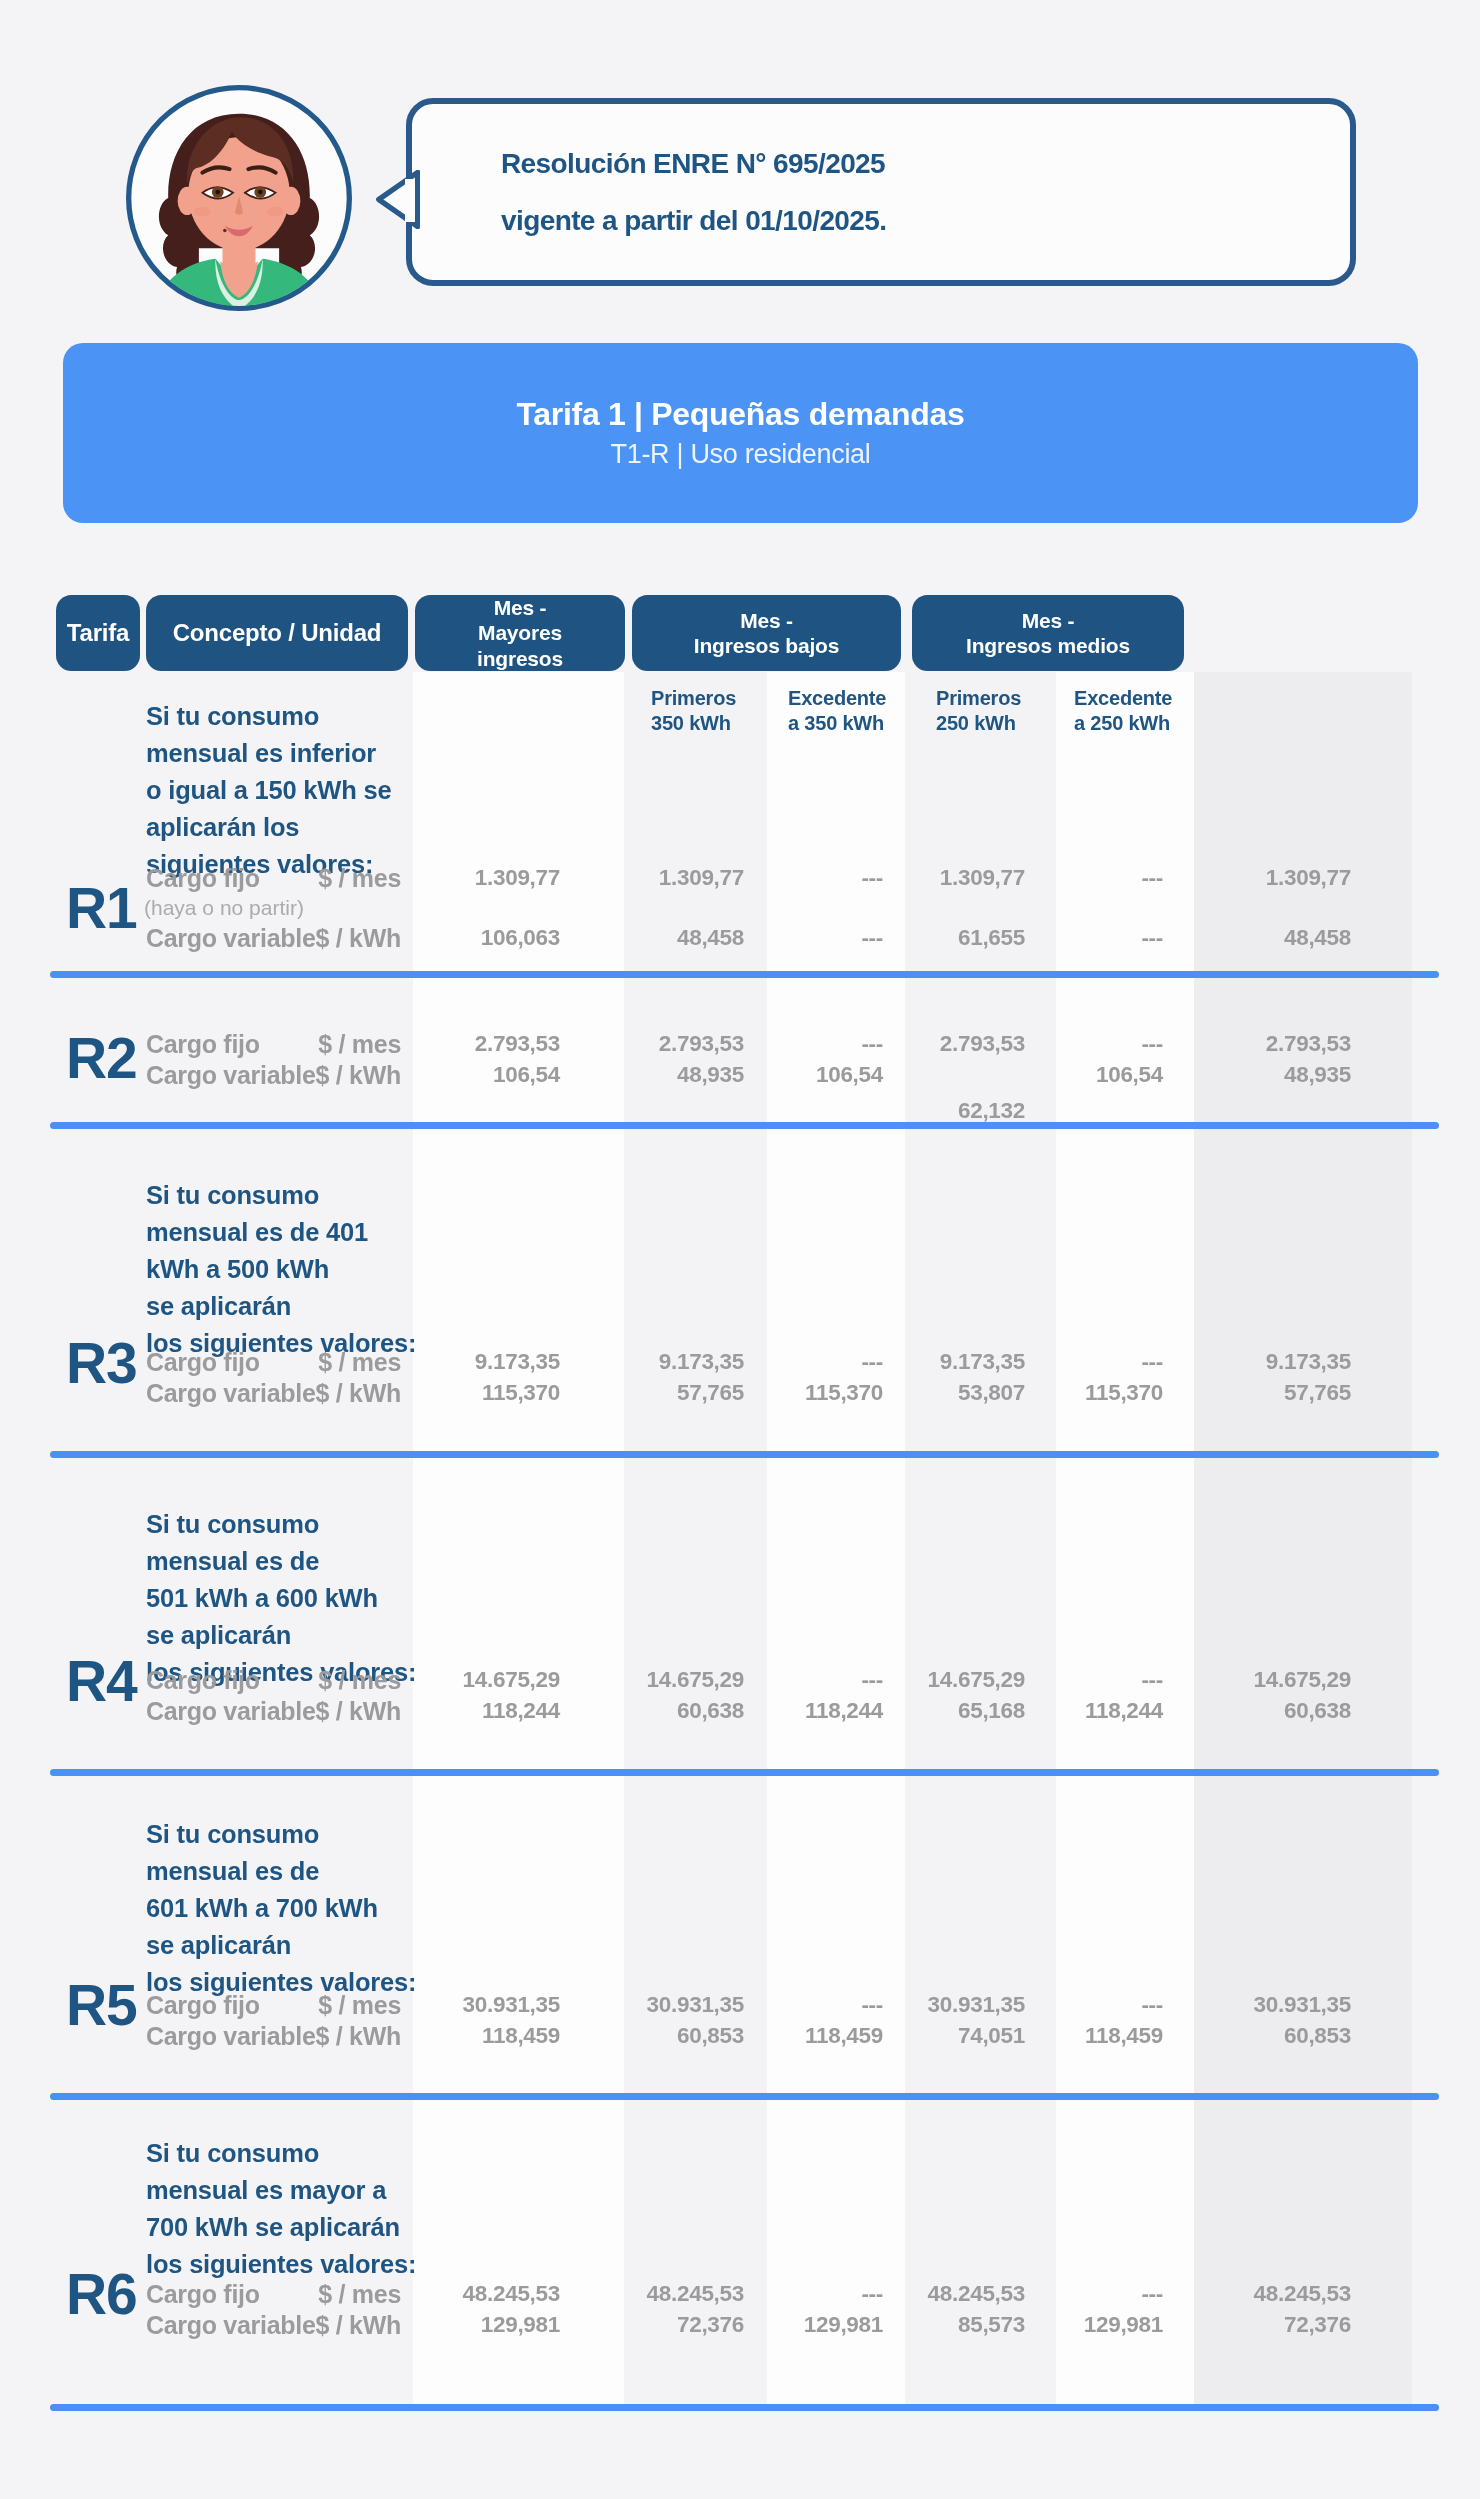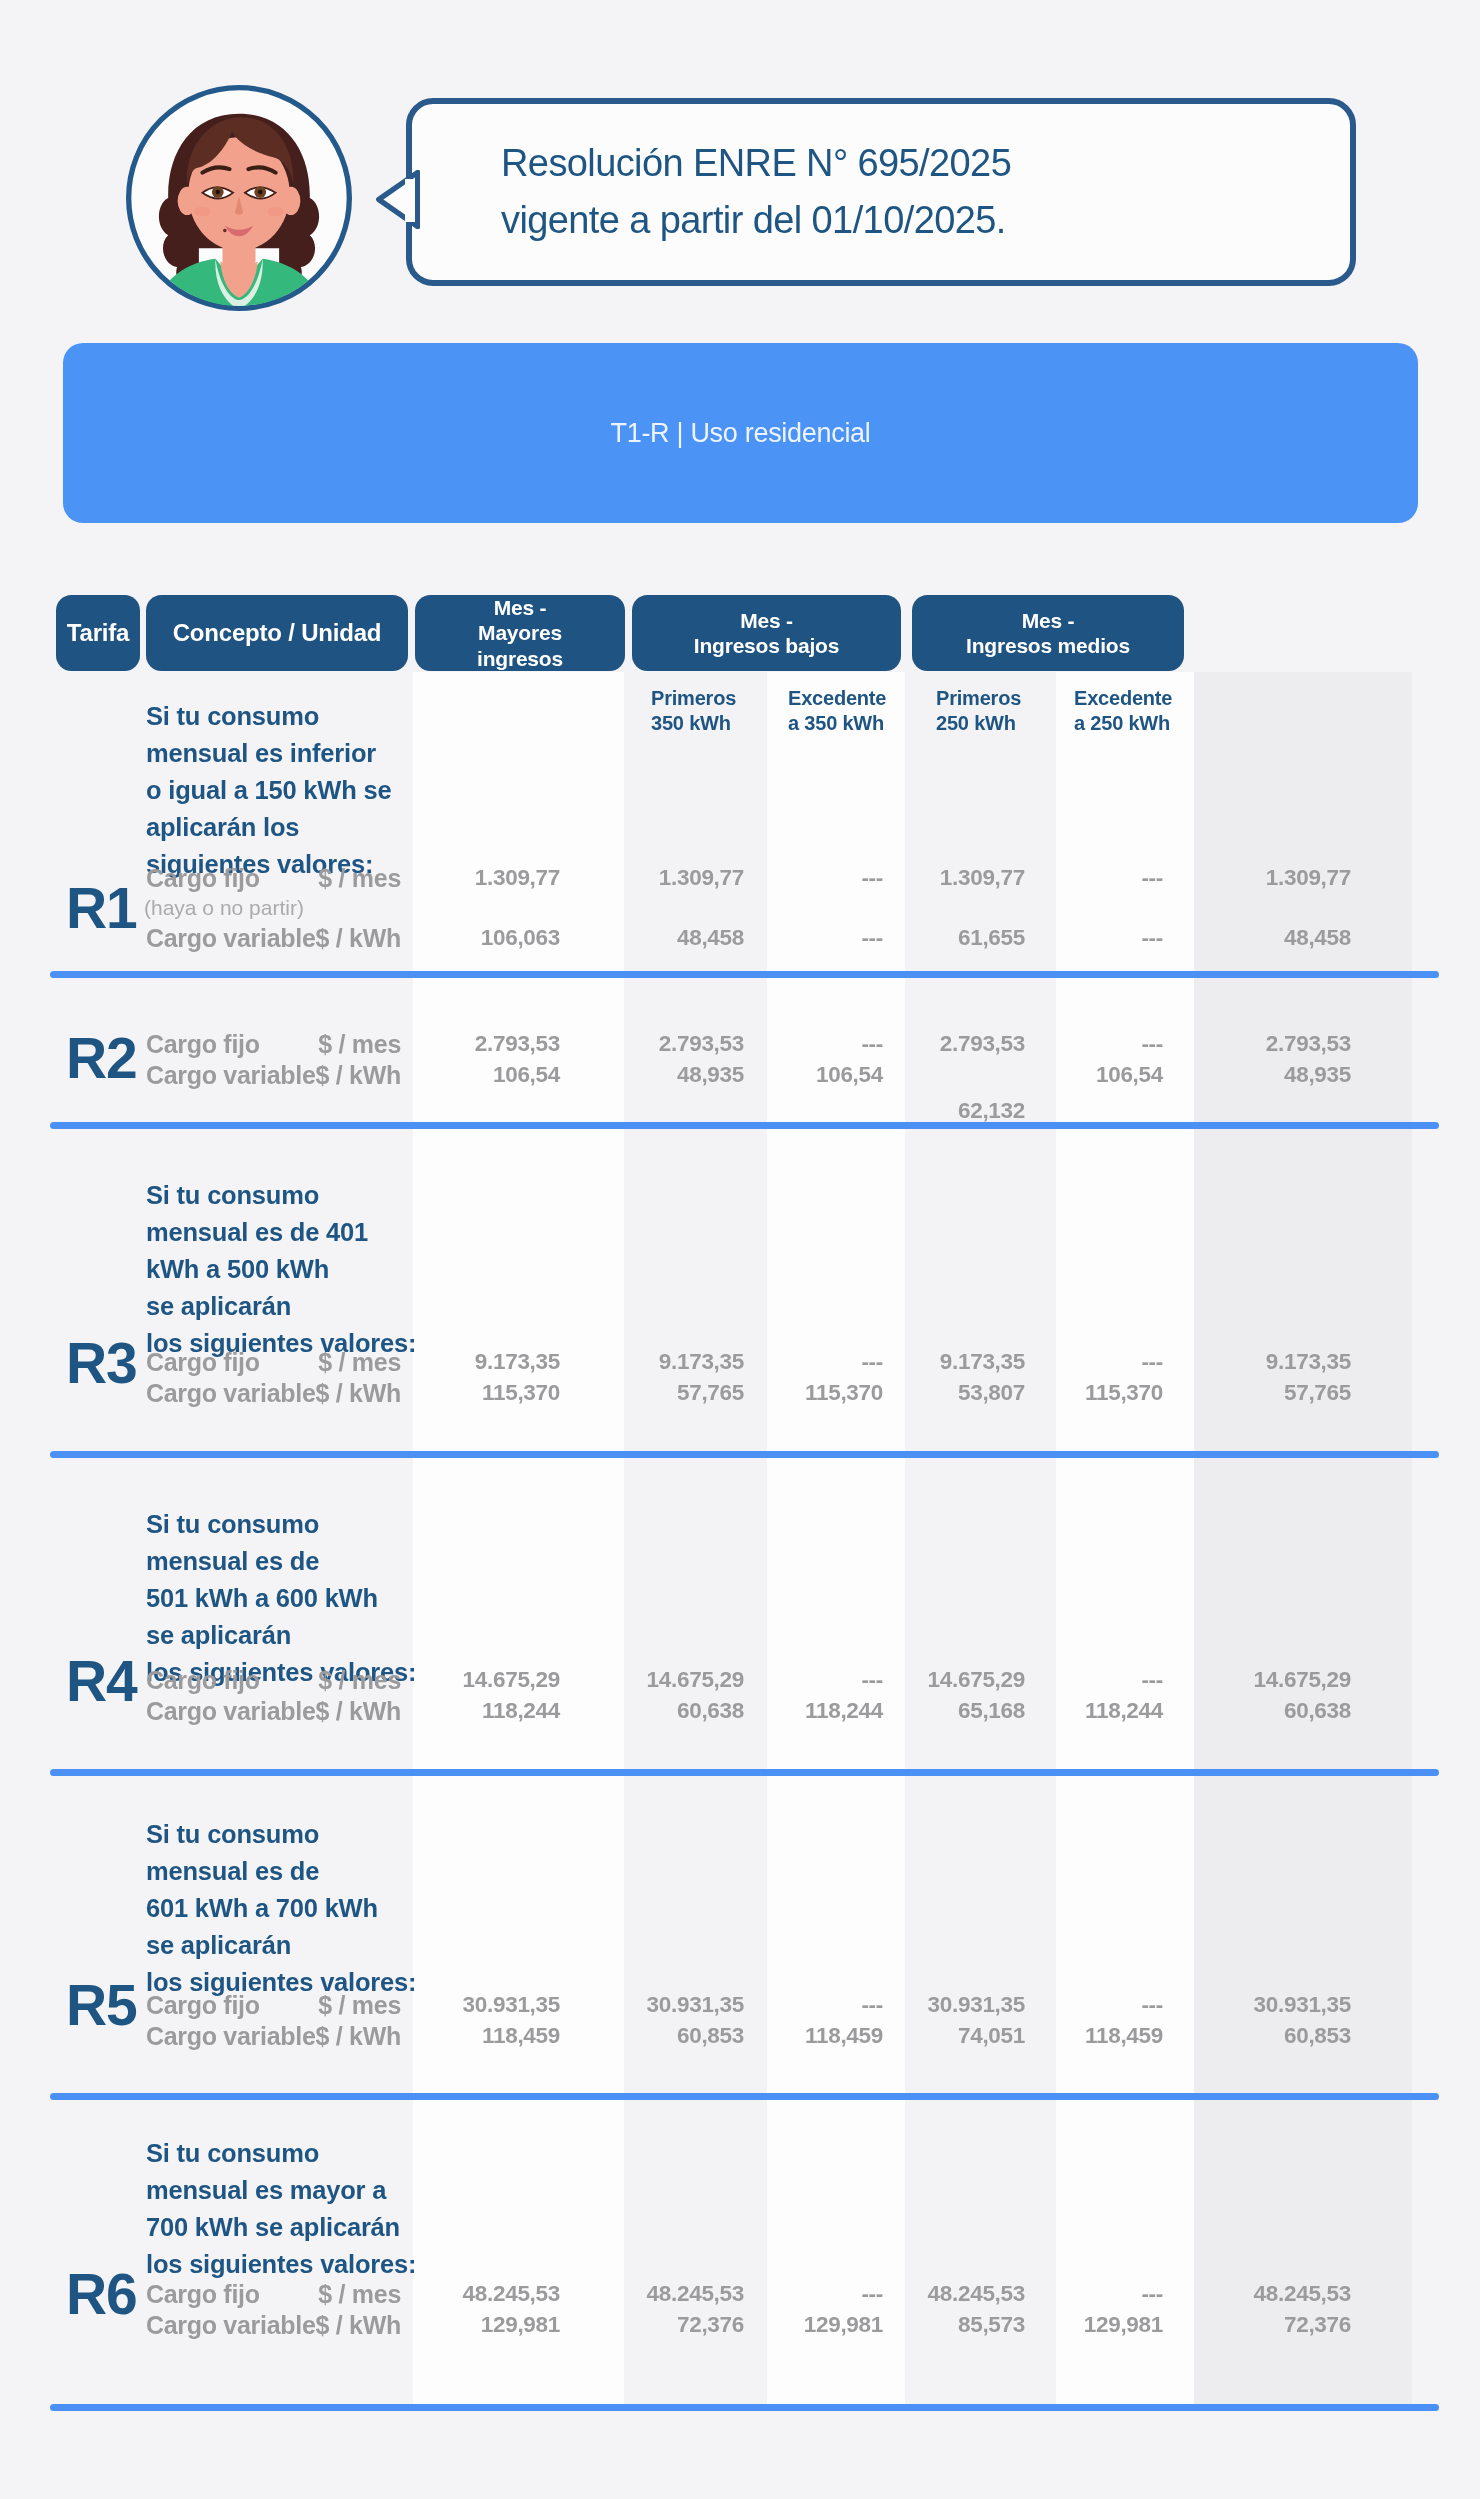--- a/index.html
+++ b/index.html
@@ -3,21 +3,21 @@
 <meta charset="utf-8">
 <style>
   html,body{margin:0;padding:0;background:#f4f4f6;}
   body{font-family:"Liberation Sans", sans-serif;}
   #screen{position:relative;width:1481px;height:2500px;background:#f4f4f6;overflow:hidden;}
 
   
   .avatar-wrap{position:absolute;left:121px;top:76px;width:236px;height:244px;}
   .bubble{position:absolute;left:406px;top:98px;width:950px;height:188px;
     background:#fcfcfd;border:6px solid #2a5a8c;border-radius:27px;box-sizing:border-box;}
-  .bubble-text{position:absolute;left:89px;top:31px;font-size:38px;font-weight:normal;
+  .bubble-text{position:absolute;left:89px;top:31px;font-size:28px;font-weight:bold;
     color:#1f5583;line-height:57px;letter-spacing:-0.6px;}
   .bubble-tail{position:absolute;left:-38px;top:66px;width:46px;height:59px;}
   .tail-patch{position:absolute;left:-7px;top:75px;width:9.5px;height:43px;background:#fcfcfd;}
 
   
   .banner{position:absolute;left:63px;top:343px;width:1355px;height:180px;border-radius:20px;
     background:#4b93f5;display:flex;flex-direction:column;align-items:center;justify-content:center;gap:6px;}
   .banner-title{color:#ffffff;font-size:32px;font-weight:bold;letter-spacing:-0.3px;}
   .banner-subtitle{color:#eef4ff;font-size:27px;font-weight:normal;letter-spacing:-0.3px;}
 
@@ -106,20 +106,21 @@
   <div class="bubble">
     <svg class="bubble-tail" viewBox="0 0 78 100">
       <polygon points="74,4 8,50 74,96" fill="#fcfcfd" stroke="#2a5a8c" stroke-width="9" stroke-linejoin="round"></polygon>
     </svg>
     <div class="tail-patch"></div>
     <div class="bubble-text" style="white-space:pre-line">Resolución ENRE N° 695/2025
 vigente a partir del 01/10/2025.</div>
   </div>
 
   <div class="banner">
+    <div class="banner-title">Tarifa 1 | Pequeñas demandas</div>
     <div class="banner-subtitle">T1-R | Uso residencial</div>
   </div>
 
   <div class="stripe st-white sp0"></div>
   <div class="stripe st-gray sp1"></div>
   <div class="stripe st-white sp2"></div>
   <div class="stripe st-gray sp3"></div>
   <div class="stripe st-white sp4"></div>
   <div class="stripe st-cbn sp5"></div>
 

